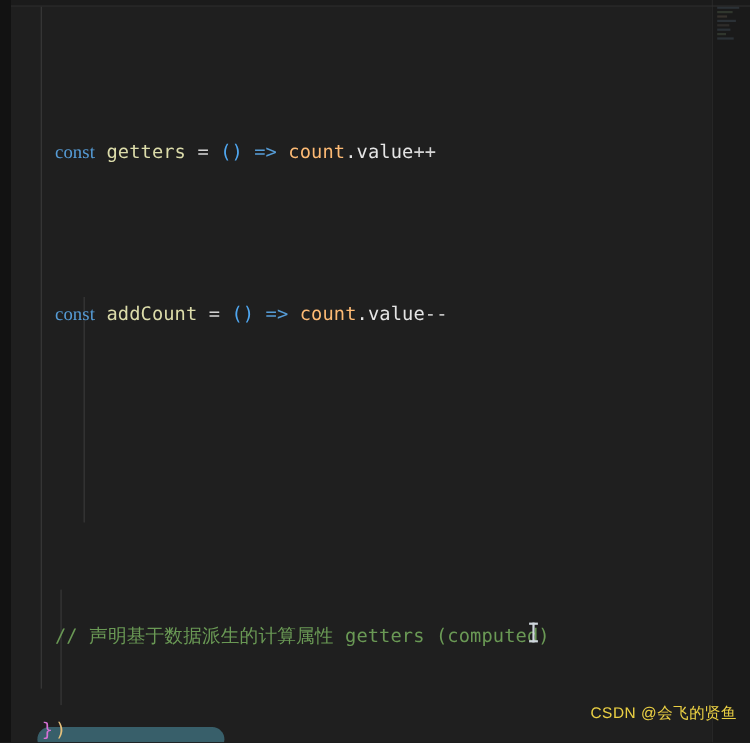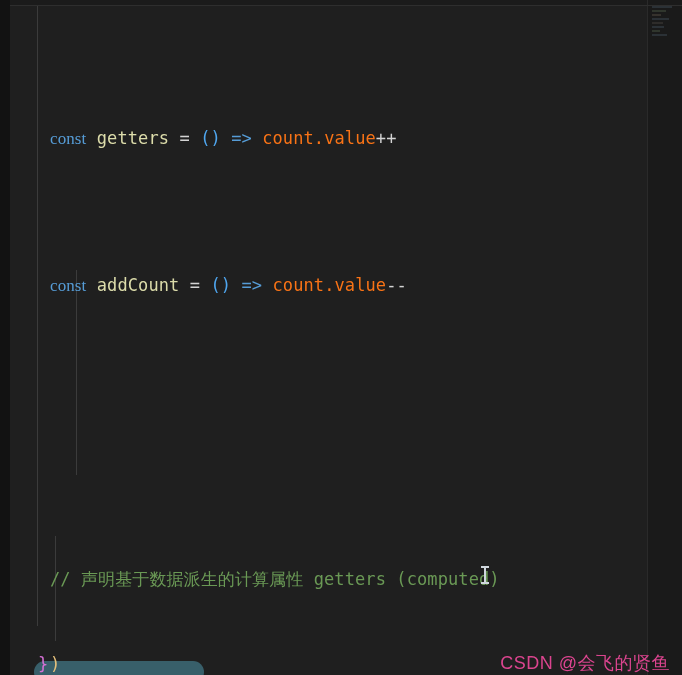--- a/index.html
+++ b/index.html
@@ -80,22 +80,22 @@
     width: 1px;
     background: #3b3b3b;
   }
   .guide.g1 { left: 27px; }
   .guide.g2 { left: 66px; }
   .guide.g3 { left: 45px; }
 
   
   .kw      { color: #569cd6; font-family: Liberation Serif, serif; }
   .fn      { color: #dcdcaa; }
-  .var     { color: #f97316; text-align: center; }
-  .prop    { color: #f97316; text-align: right; }
+  .var     { color: #fdba74; text-align: center; }
+  .prop    { color: #e5e5e5; text-align: right; }
   .op      { color: #d4d4d4; }
   .arrow   { color: #569cd6; }
   .cmt     { color: #6a9955; }
   .b-blue  { color: #4fa6ef; }
 
   
   .mouse-caret {
     position: absolute;
     left: 474px; top: 566px;
     width: 2px; height: 18px;
@@ -109,24 +109,24 @@
     width: 8px; height: 2px;
     background: #cfd6dd;
   }
   .mouse-caret:before { top: 0; }
   .mouse-caret:after  { bottom: 0; }
 
   
   .watermark {
     position: absolute;
     right: 12px;
-    bottom: 0;
-    color: #ec4899;
+    bottom: 17px;
+    color: #fde047;
     font-family: "Liberation Sans", "DejaVu Sans", sans-serif;
-    font-size: 18px;
+    font-size: 14px;
     letter-spacing: .5px;
     opacity: .92;
   }
 
   
   .bottom-blob {
     position: absolute;
     left: 24px;
     bottom: -8px;
     width: 170px;

